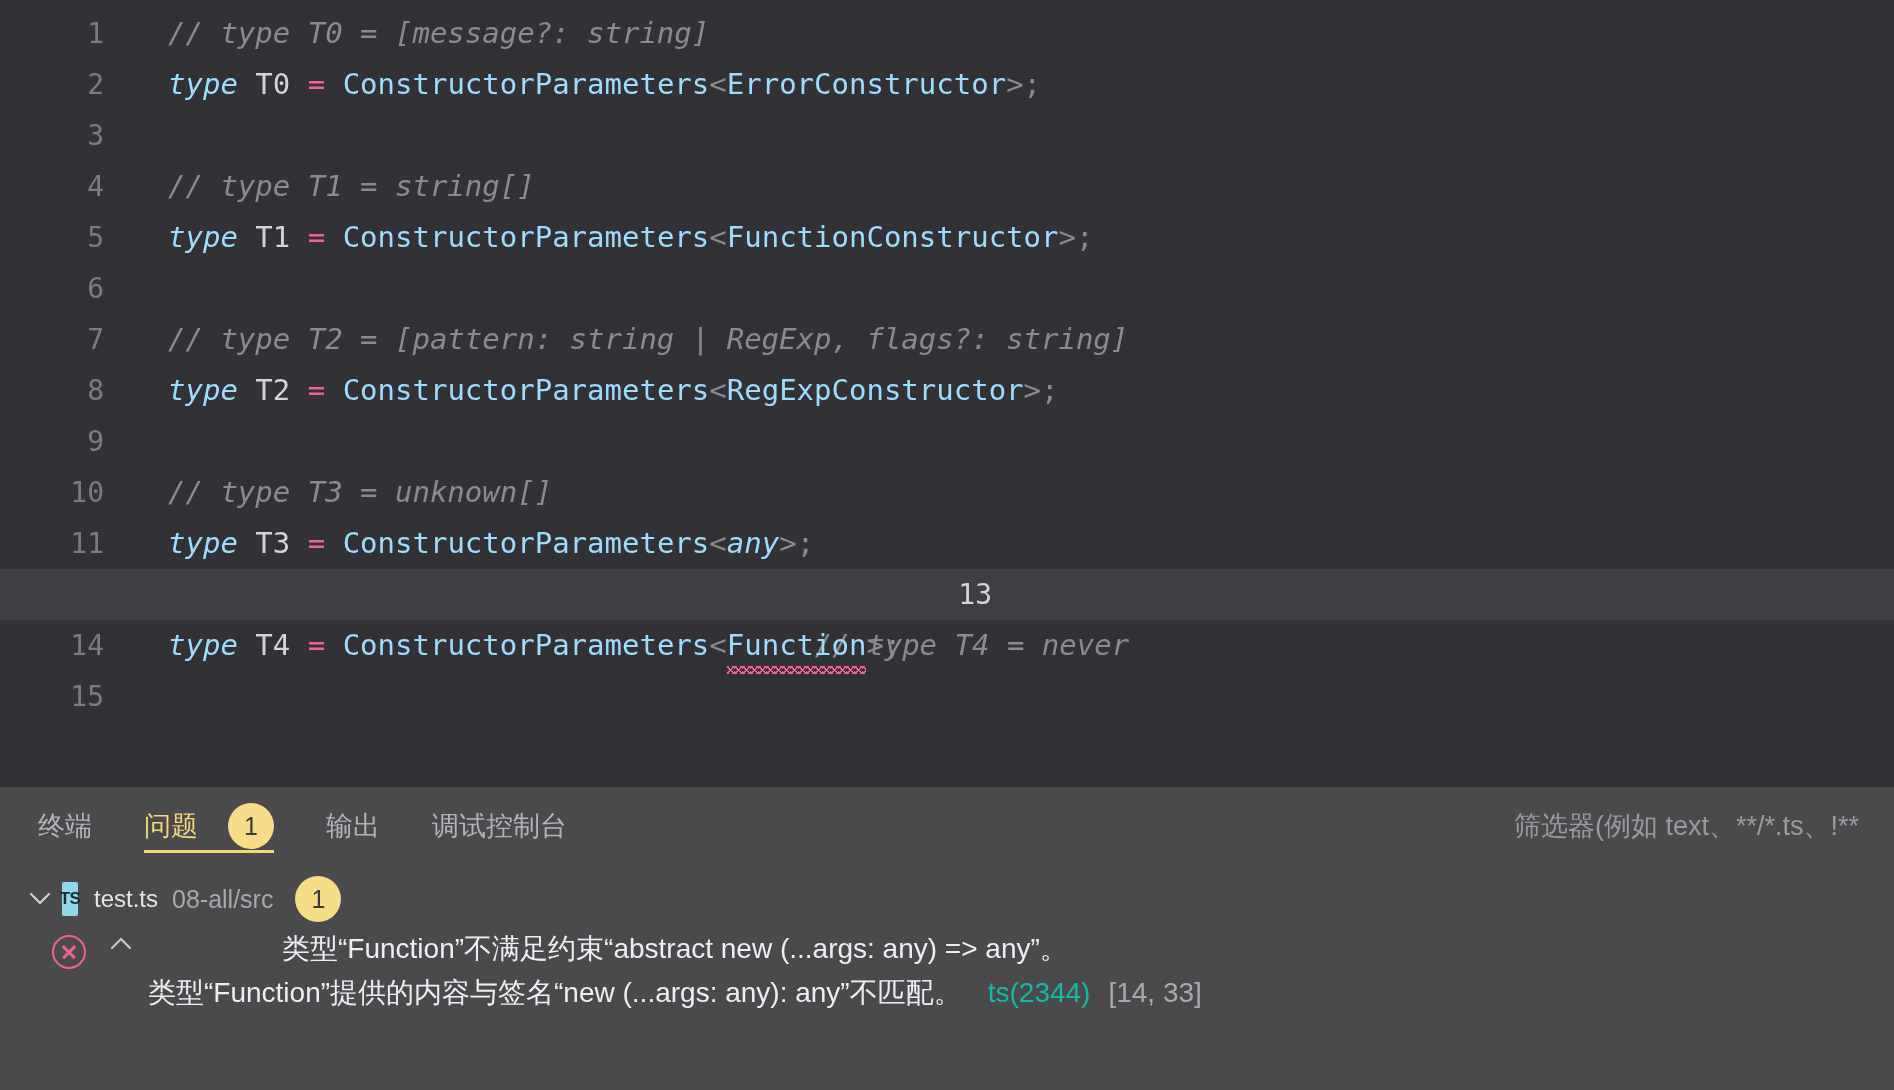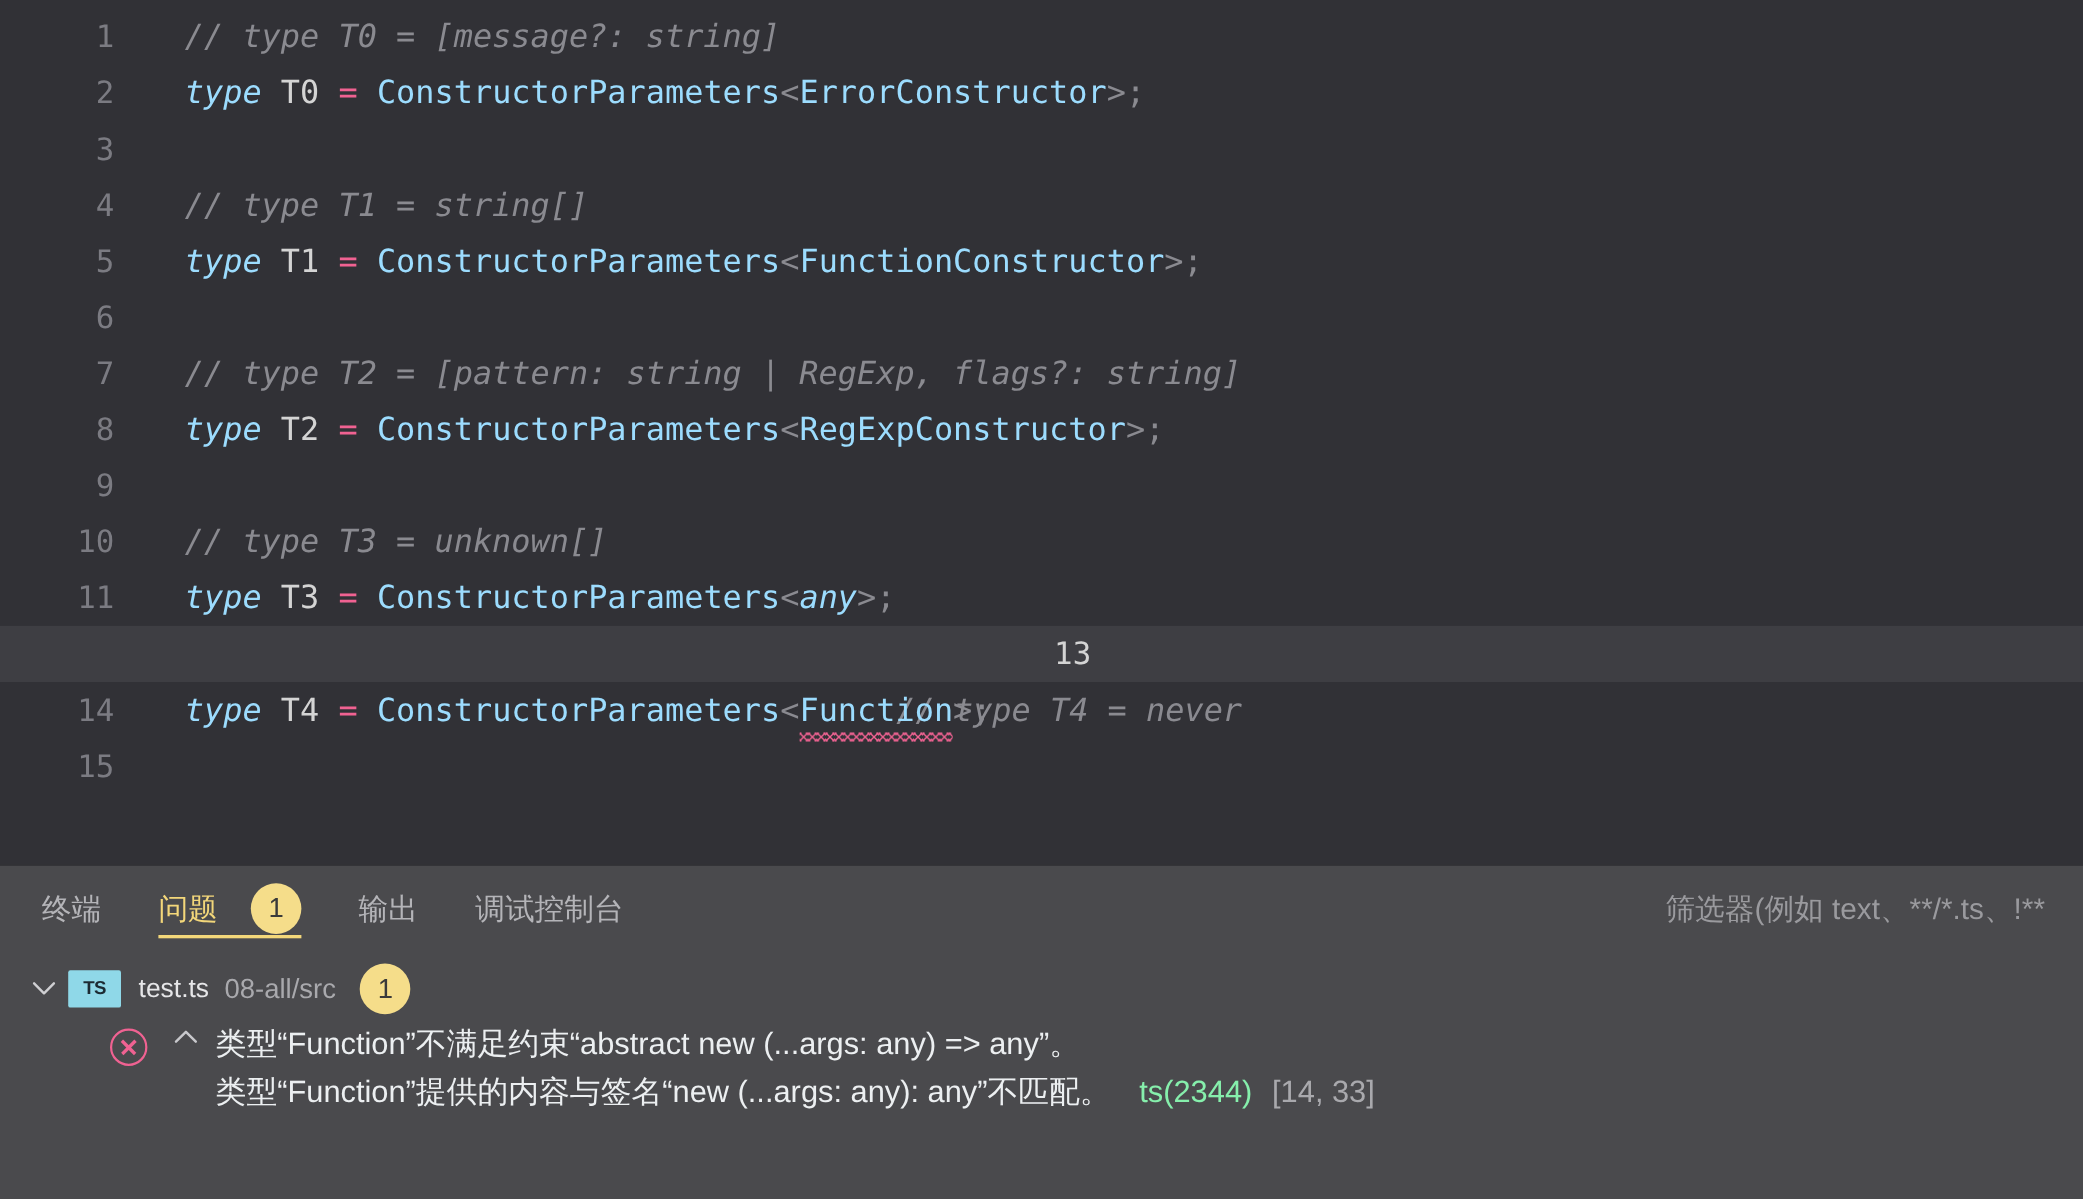--- a/index.html
+++ b/index.html
@@ -140,43 +140,44 @@
     gap: 0;
     cursor: pointer;
   }
   .chevron {
     width: 44px; height: 44px;
     display: inline-flex; align-items: center; justify-content: center;
     color: #cfcfd2;
     flex-shrink: 0;
   }
   .ts-icon {
-    width: 48px; height: 34px;
+    width: 16px; height: 34px;
     background: #8fd8e8;
     color: #1c2b33;
     font-size: 17px;
     font-weight: bold;
     font-family: "Liberation Sans", sans-serif;
     display: inline-flex;
     align-items: center;
     justify-content: center;
     border-radius: 2px;
     margin-right: 16px;
     flex-shrink: 0;
     letter-spacing: -0.5px;
   }
   .file-name { color: #e6e6e8; font-size: 24px; margin-right: 14px; }
   .file-path { color: #a9a9ad; font-size: 25px; margin-right: 22px; }
 
   .problem-row {
     display: flex;
     align-items: flex-start;
-    padding-left: 100px;
+    padding-left: 52px;
     min-height: 52px;
     cursor: pointer;
+    text-align: center;
   }
   .err-icon {
     width: 34px; height: 34px;
     border: 2.5px solid #f06292;
     border-radius: 50%;
     position: relative;
     flex-shrink: 0;
     margin-top: 8px;
     margin-right: 24px;
   }
@@ -198,21 +199,21 @@
     line-height: 1;
   }
   .msg-block { display: flex; flex-direction: column; }
   .msg-line {
     color: #eceff1;
     font-size: 28px;
     line-height: 44px;
     white-space: nowrap;
   }
   .msg-line-2 { margin-left: 0px; }
-  .err-code { color: #86efac; margin-left: 26px; margin-top: 48px; }
+  .err-code { color: #14b8a6; margin-left: 26px; margin-top: 48px; }
   .err-pos  { color: #a9a9ad; margin-left: 18px; }
 </style>
 </head>
 <body>
 
 <div id="app">
 
   <div class="editor">
 
     <div class="code-line">

